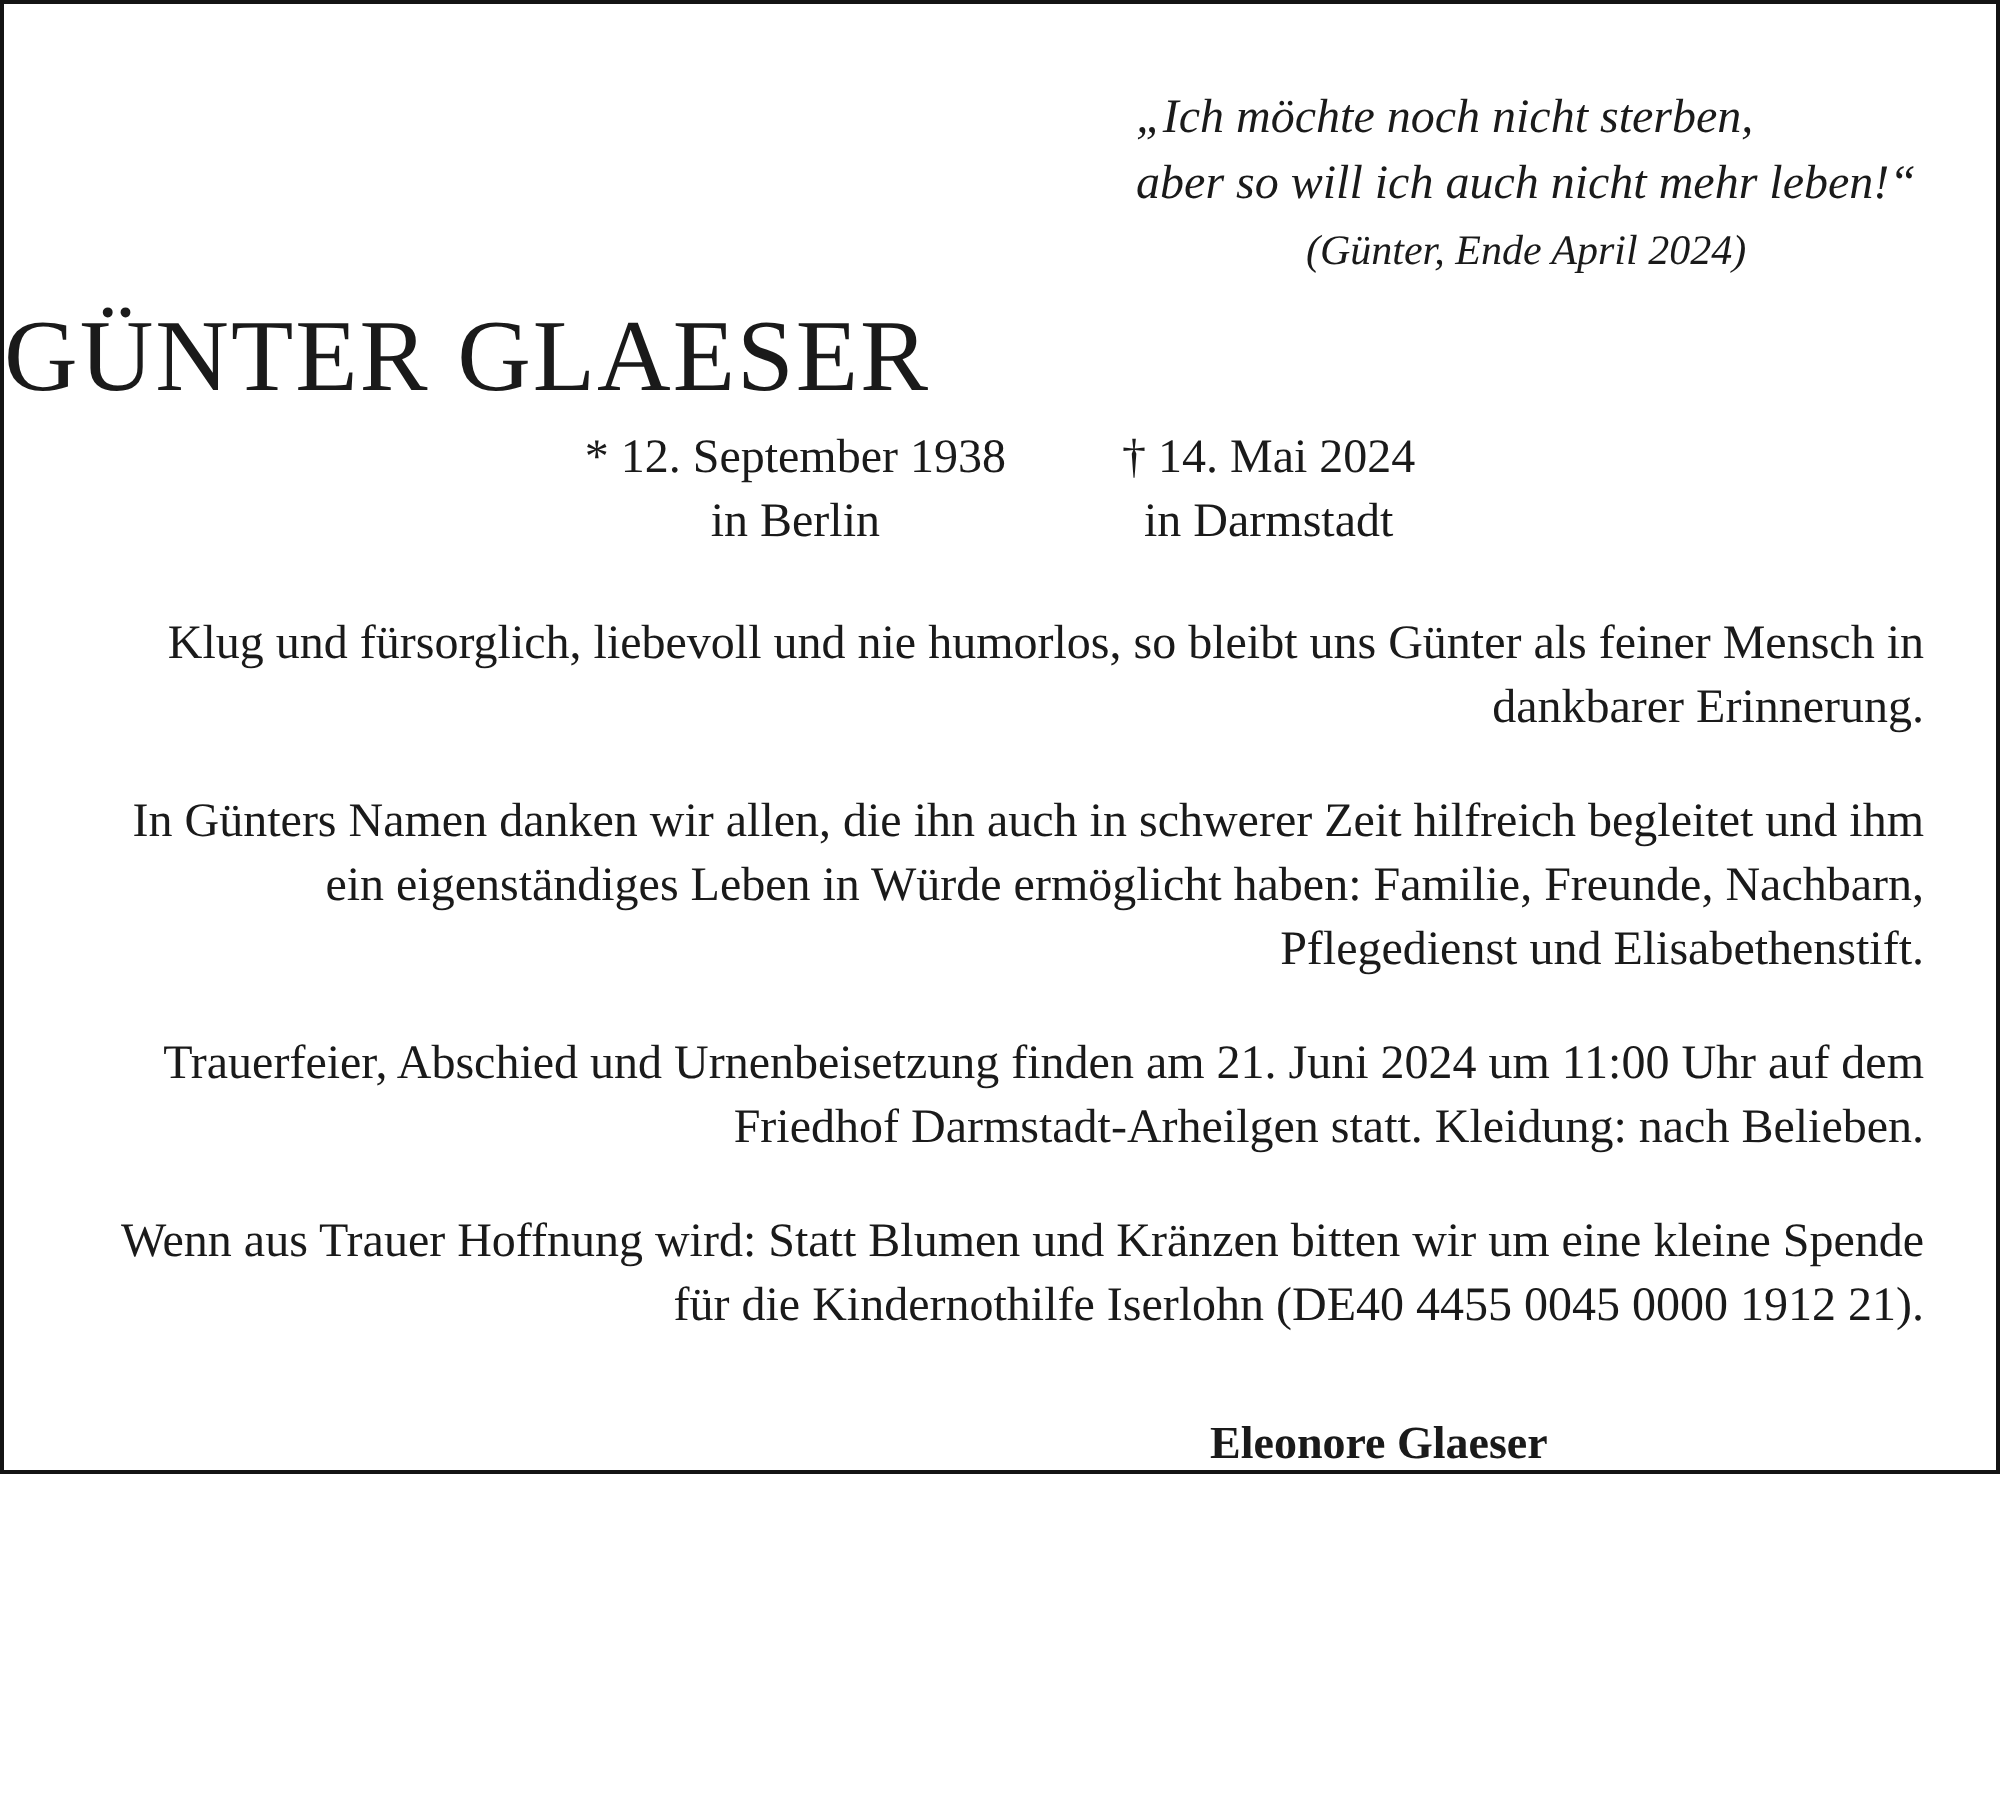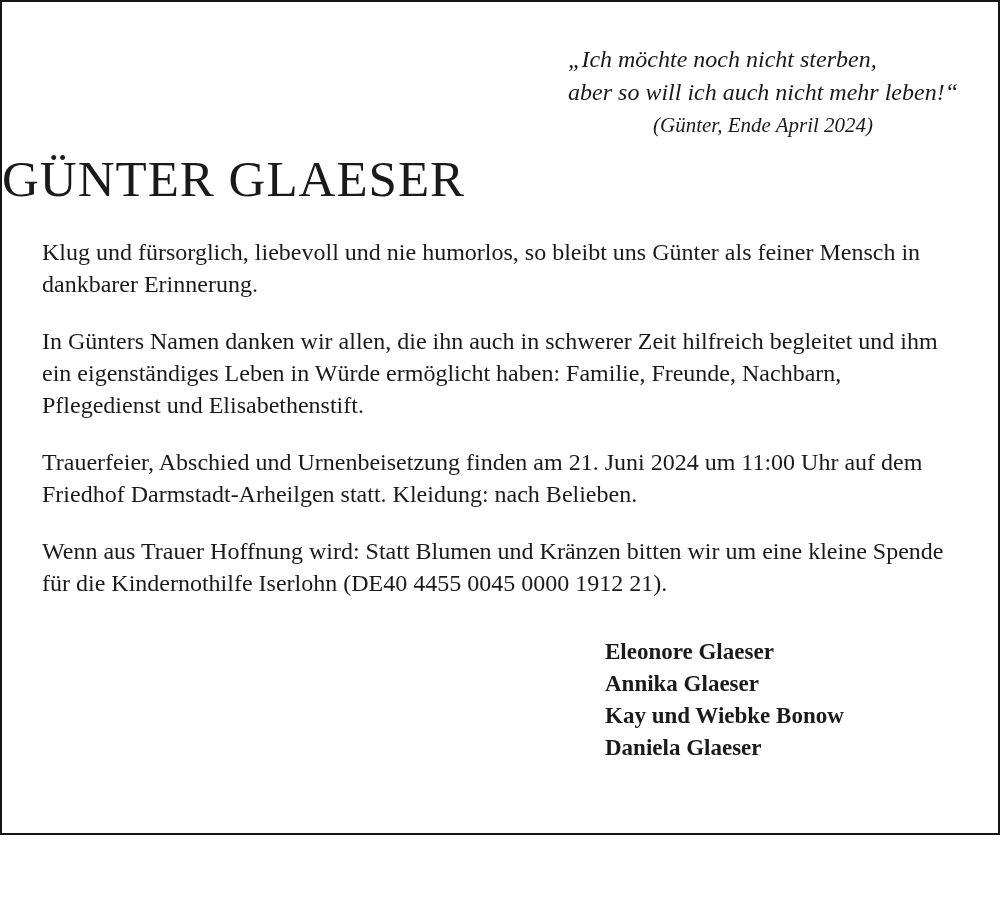--- a/index.html
+++ b/index.html
@@ -5,21 +5,21 @@
   * { margin: 0; padding: 0; box-sizing: border-box; }
   html, body { background: #ffffff; }
   body {
     width: 1000px;
     height: 903px;
     font-family: "Liberation Serif", "DejaVu Serif", serif;
     color: #1a1a1a;
   }
   .page {
     width: 1000px;
-    height: 835px;
+    height: 737px;
     border: 2px solid #141414;
     background: #ffffff;
     overflow: hidden;
   }
 
   
   .quote-block {
     margin: 41px 40px 0 auto;
     width: max-content;
     max-width: 440px;
@@ -56,21 +56,21 @@
   }
   .date-col { text-align: center; }
 
   
   .body-text {
     margin: 0 40px;
     width: 920px;
     font-size: 24px;
     line-height: 32px;
   }
-  .body-text p { margin-top: 25px; }
+  .body-text p { margin-top: 25px; text-align: right; }
   .body-text p:first-child { margin-top: 29px; }
 
   
   .mourning-block {
     margin: 37px 40px 0 603px;
     font-size: 23px;
     line-height: 32px;
   }
   .mourner-name { font-weight: bold; }
 </style>
@@ -80,20 +80,30 @@
 <div class="page">
 
   <div class="quote-block">
     <div>„Ich möchte noch nicht sterben,</div>
     <div>aber so will ich auch nicht mehr leben!“</div>
     <div class="quote-attribution">(Günter, Ende April 2024)</div>
   </div>
 
   <h1 class="deceased-name">GÜNTER GLAESER</h1>
 
+  <div class="dates-row">
+    <div class="date-col">
+      <div>* 12. September 1938</div>
+      <div>in Berlin</div>
+    </div>
+    <div class="date-col">
+      <div>† 14. Mai 2024</div>
+      <div>in Darmstadt</div>
+    </div>
+  </div>
 
   <div class="body-text">
     <p>Klug und fürsorglich, liebevoll und nie humorlos, so bleibt uns Günter als feiner Mensch in dankbarer Erinnerung.</p>
     <p>In Günters Namen danken wir allen, die ihn auch in schwerer Zeit hilfreich begleitet und ihm ein eigenständiges Leben in Würde ermöglicht haben: Familie, Freunde, Nachbarn, Pflegedienst und Elisabethenstift.</p>
     <p>Trauerfeier, Abschied und Urnenbeisetzung finden am 21. Juni 2024 um 11:00 Uhr auf dem Friedhof Darmstadt-Arheilgen statt. Kleidung: nach Belieben.</p>
     <p>Wenn aus Trauer Hoffnung wird: Statt Blumen und Kränzen bitten wir um eine kleine Spende für die Kindernothilfe Iserlohn (DE40 4455 0045 0000 1912 21).</p>
   </div>
 
   <div class="mourning-block">
     <div class="mourner-name">Eleonore Glaeser</div>

